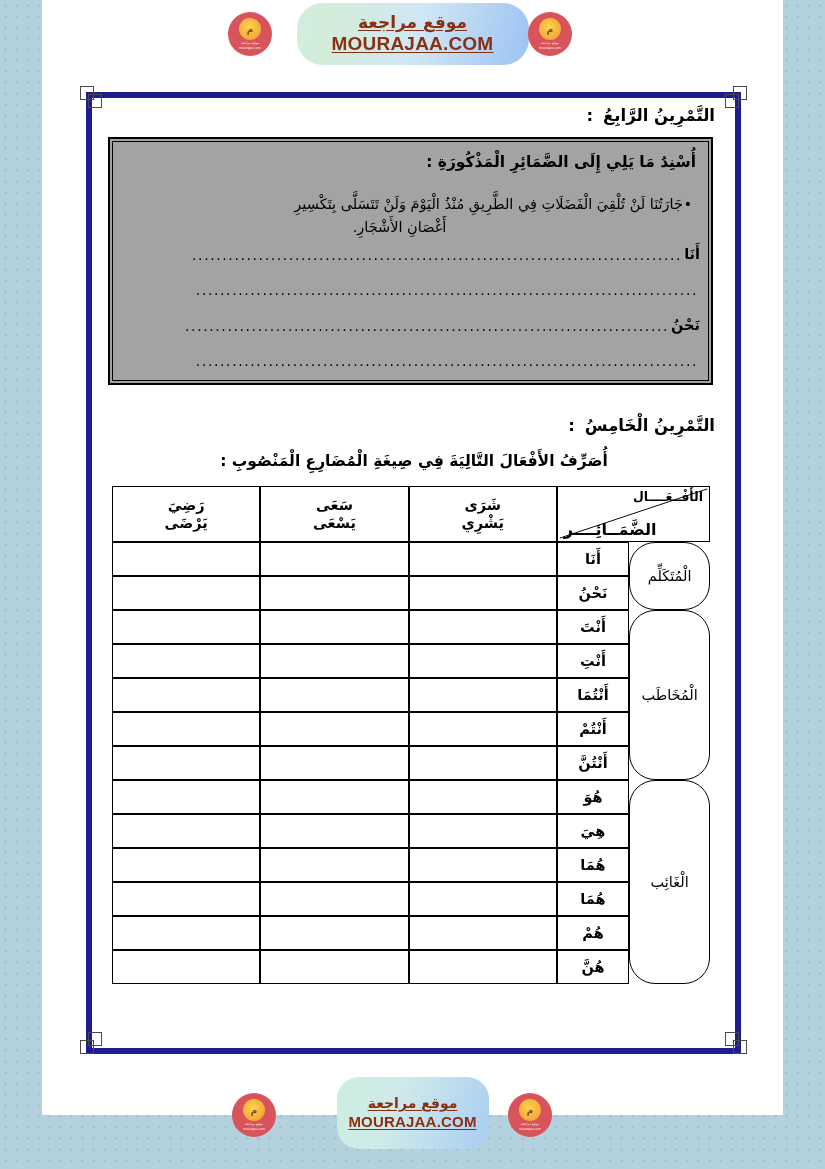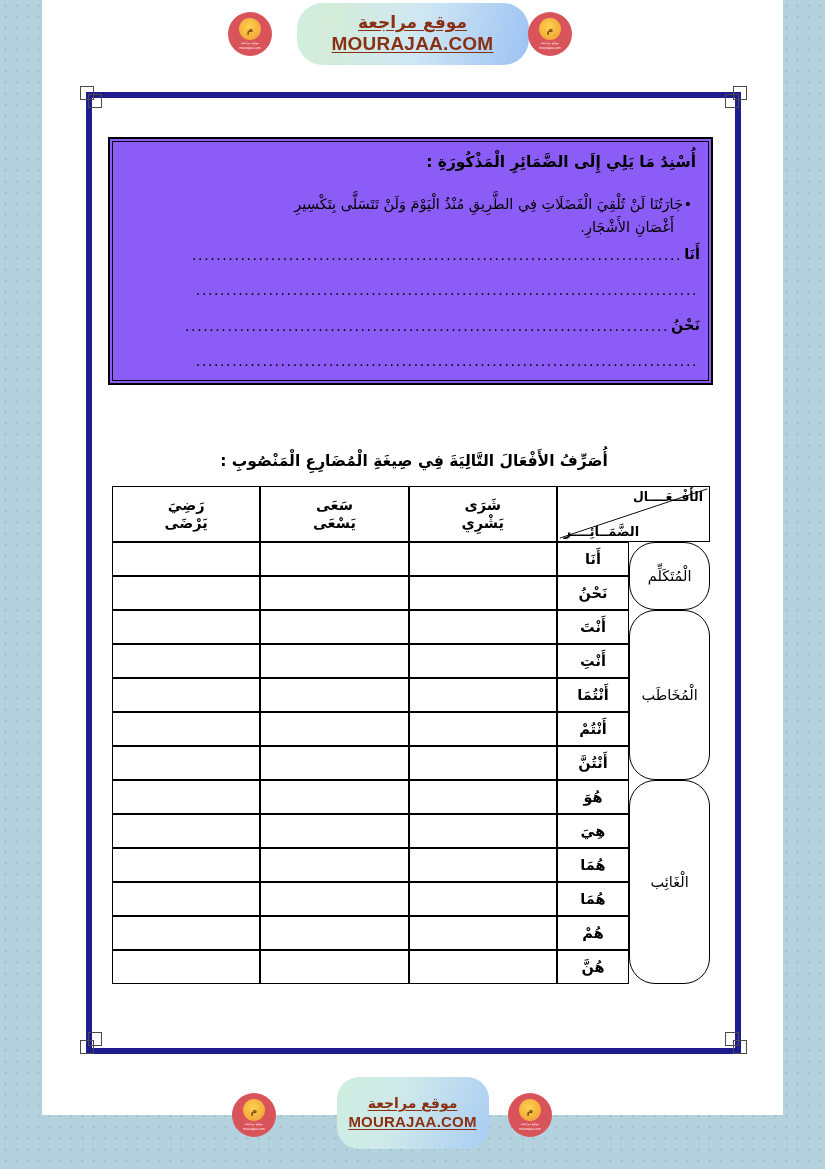--- a/index.html
+++ b/index.html
@@ -153,21 +153,21 @@
   .ex-title .colon { font-weight: 700; margin-right: 10px; }
 
   
   .ex4-title { position: absolute; right: 8px; top: 2px; width: 615px; }
 
   .ex4-box {
     position: absolute;
     left: 10px; top: 33px;
     width: 605px; height: 248px;
     border: 2px solid #000;
-    background: #8b5cf6;
+    background: #a3a3a3;
     padding: 2px;
   }
   .ex4-box-inner {
     width: 100%; height: 100%;
     border: 1px solid #000;
     padding: 10px 12px 6px 12px;
     position: relative;
   }
   .instruction {
     font-size: 15.5px;
@@ -269,21 +269,21 @@
   .hdr-corner .lbl-verbs {
     position: absolute;
     top: 2px; right: 6px;
     font-size: 12.5px;
     font-weight: 700;
     letter-spacing: -0.3px;
   }
   .hdr-corner .lbl-prons {
     position: absolute;
     bottom: 2px; left: 6px;
-    font-size: 13px;
+    font-size: 16px;
     font-weight: 700;
     letter-spacing: -0.3px;
   }
   .pron-cell {
     width: 78px;
     height: 34px;
     text-align: center;
     vertical-align: middle;
     font-size: 14.5px;
     font-weight: 700;
@@ -338,29 +338,32 @@
 <div class="corner-mark cm-b" data-interactable="false"></div>
 <div class="corner-mark cm-c" data-interactable="false"></div>
 <div class="corner-mark cm-d" data-interactable="false"></div>
 <div class="corner-mark cm-e" data-interactable="false"></div>
 <div class="corner-mark cm-f" data-interactable="false"></div>
 <div class="corner-mark cm-g" data-interactable="false"></div>
 <div class="corner-mark cm-h" data-interactable="false"></div>
 
 <div class="content" data-interactable="false">
 
+  <div class="ex-title ex4-title" data-interactable="false">
+    <span data-interactable="false">التَّمْرِينُ الرَّابِعُ</span><span class="colon" data-interactable="false">:</span>
+  </div>
 
   <div class="ex4-box" data-interactable="false">
     <div class="ex4-box-inner" data-interactable="false">
 
       <div class="instruction" data-interactable="false">أُسْنِدُ مَا يَلِي إِلَى الضَّمَائِرِ الْمَذْكُورَةِ :</div>
 
       <div class="bullet-line" data-interactable="false">
         <span class="dot" data-interactable="false">•</span><span data-interactable="false">جَارَتُنَا لَنْ تُلْقِيَ الْفَضَلَاتِ فِي الطَّرِيقِ مُنْذُ الْيَوْمَ وَلَنْ تَتَسَلَّى بِتَكْسِيرِ</span>
-        <div style="text-align:right; padding-right:18px;" data-interactable="false">
+        <div style="text-align:center; padding-right:18px;" data-interactable="false">
           <span data-interactable="false">أَغْصَانِ الأَشْجَارِ.</span>
         </div>
       </div>
 
       <div class="answer-block ab1" data-interactable="false">
         <div class="ans-row" data-interactable="true">
           <span class="ans-label" data-interactable="false">أَنَا</span>
           <span class="dots" data-interactable="true">.................................................................................</span>
         </div>
       </div>
@@ -382,20 +385,23 @@
       <div class="answer-block ab4" data-interactable="false">
         <div class="ans-row" data-interactable="true">
           <span class="ans-label" data-interactable="false"></span>
           <span class="dots" data-interactable="true">...................................................................................</span>
         </div>
       </div>
 
     </div>
   </div>
 
+  <div class="ex-title ex5-title" data-interactable="false">
+    <span data-interactable="false">التَّمْرِينُ الْخَامِسُ</span><span class="colon" data-interactable="false">:</span>
+  </div>
 
   <div class="ex5-instruction" data-interactable="false">أُصَرِّفُ الأَفْعَالَ  التَّالِيَةَ فِي صِيغَةِ الْمُضَارِعِ الْمَنْصُوبِ :</div>
 
   <table class="conj-table" data-interactable="false">
     <tbody data-interactable="false">
 
       <tr data-interactable="false">
         <td class="hdr-corner" colspan="2" data-interactable="false">
           <svg class="diag" viewBox="0 0 160 56" preserveAspectRatio="none" data-interactable="false">
             <line x1="158" y1="2" x2="2" y2="54" stroke="#000" stroke-width="1"></line>

